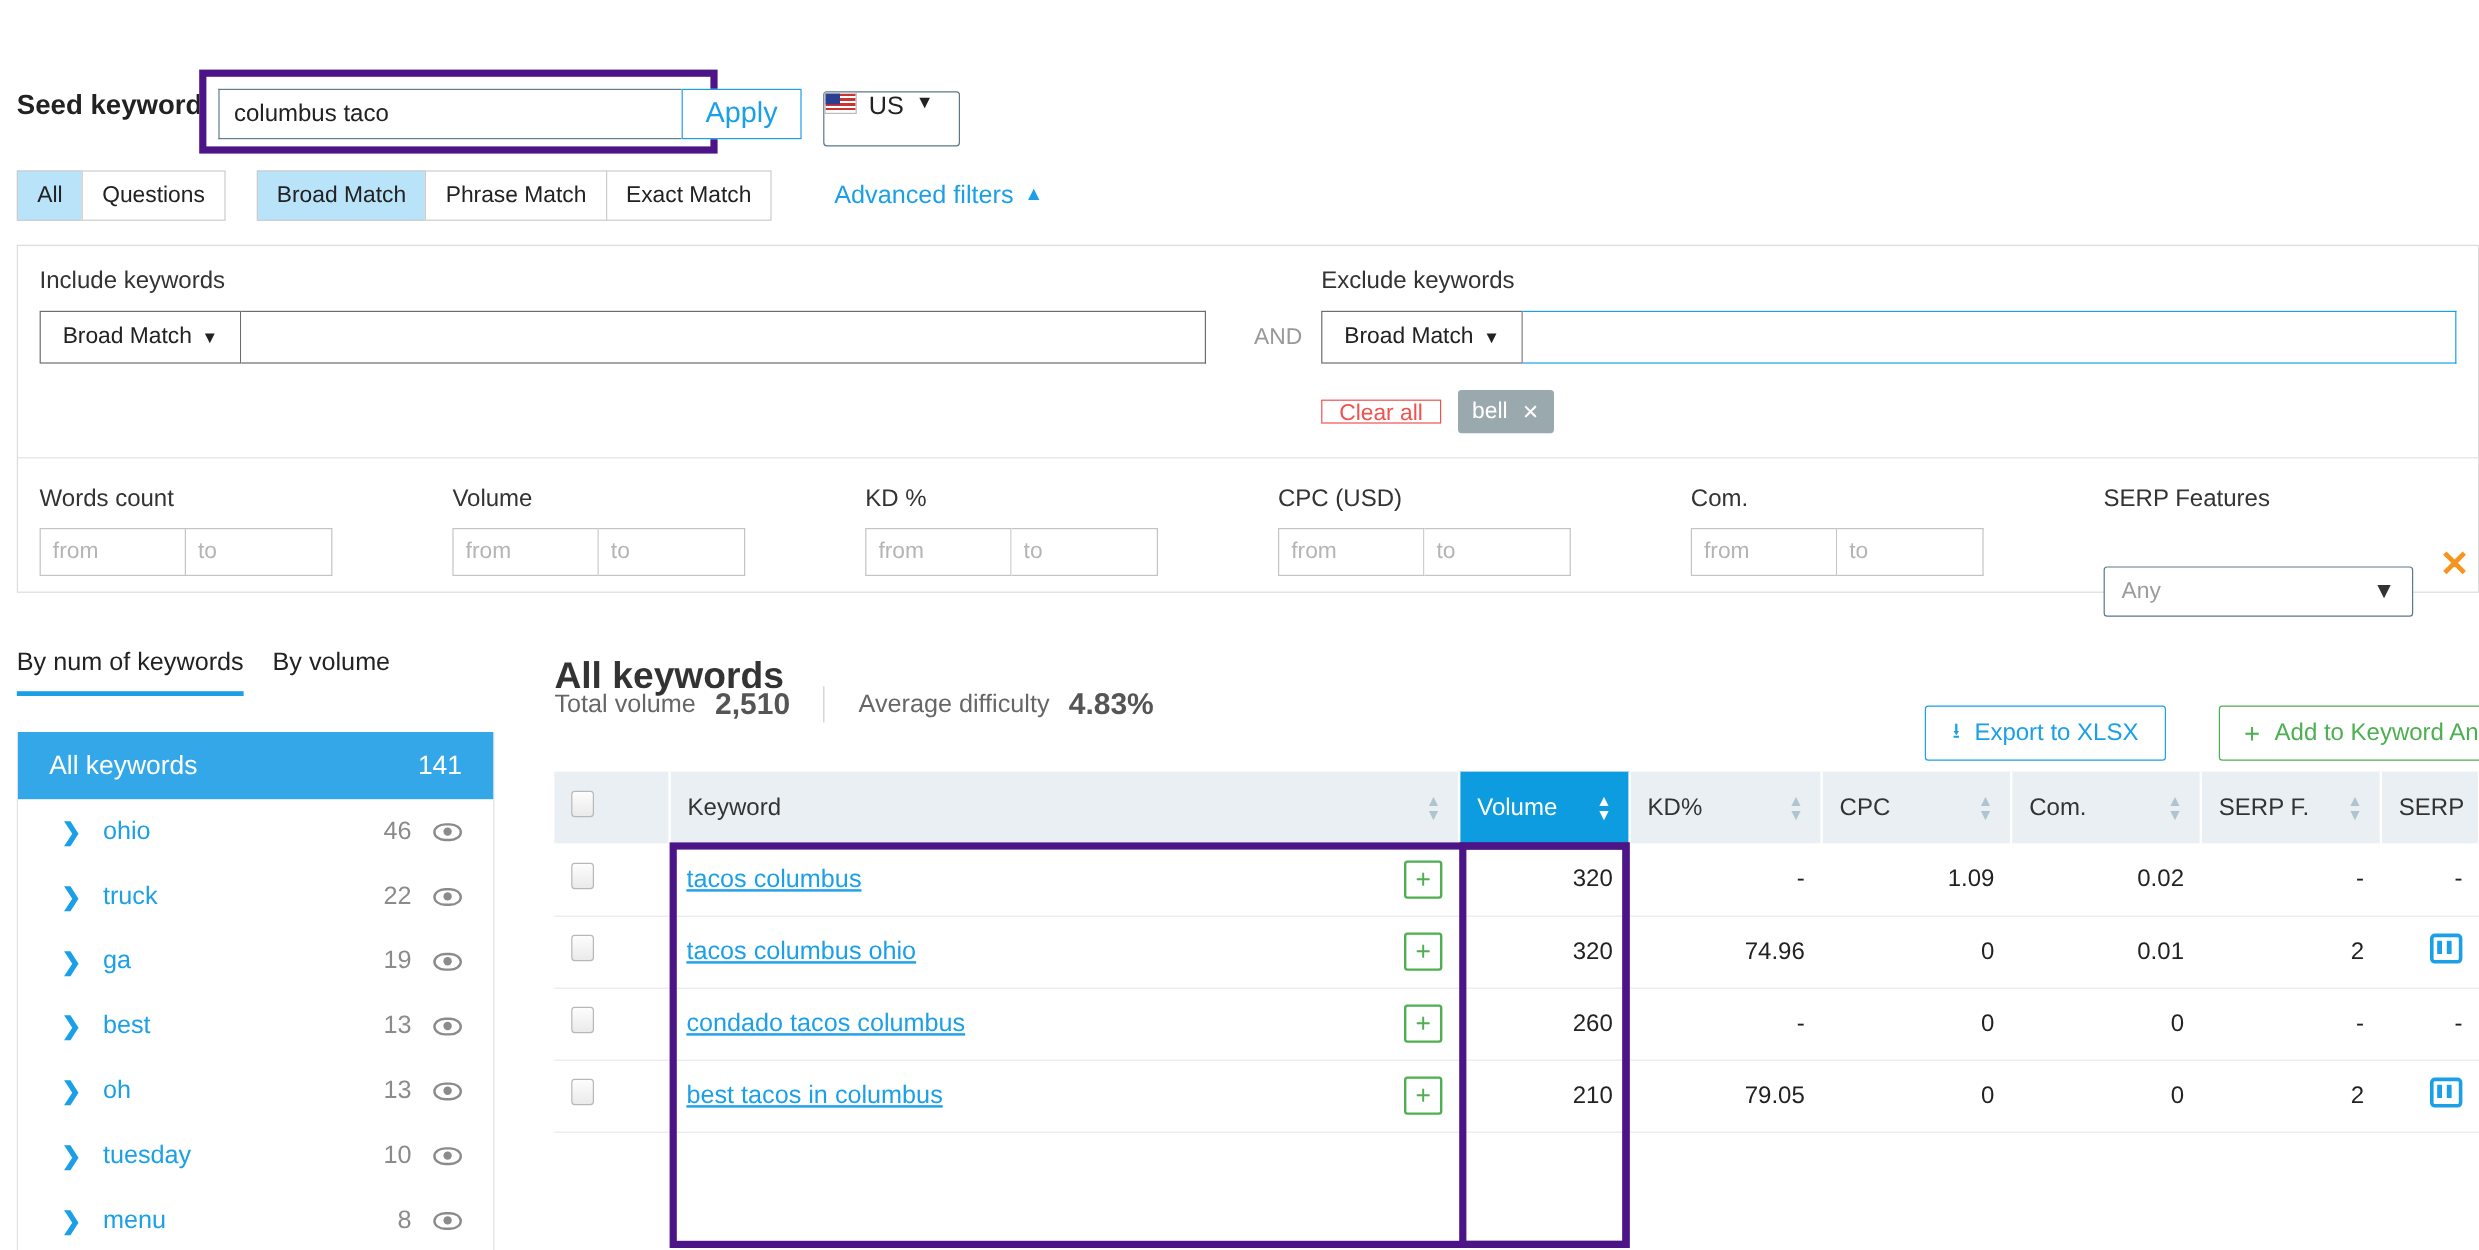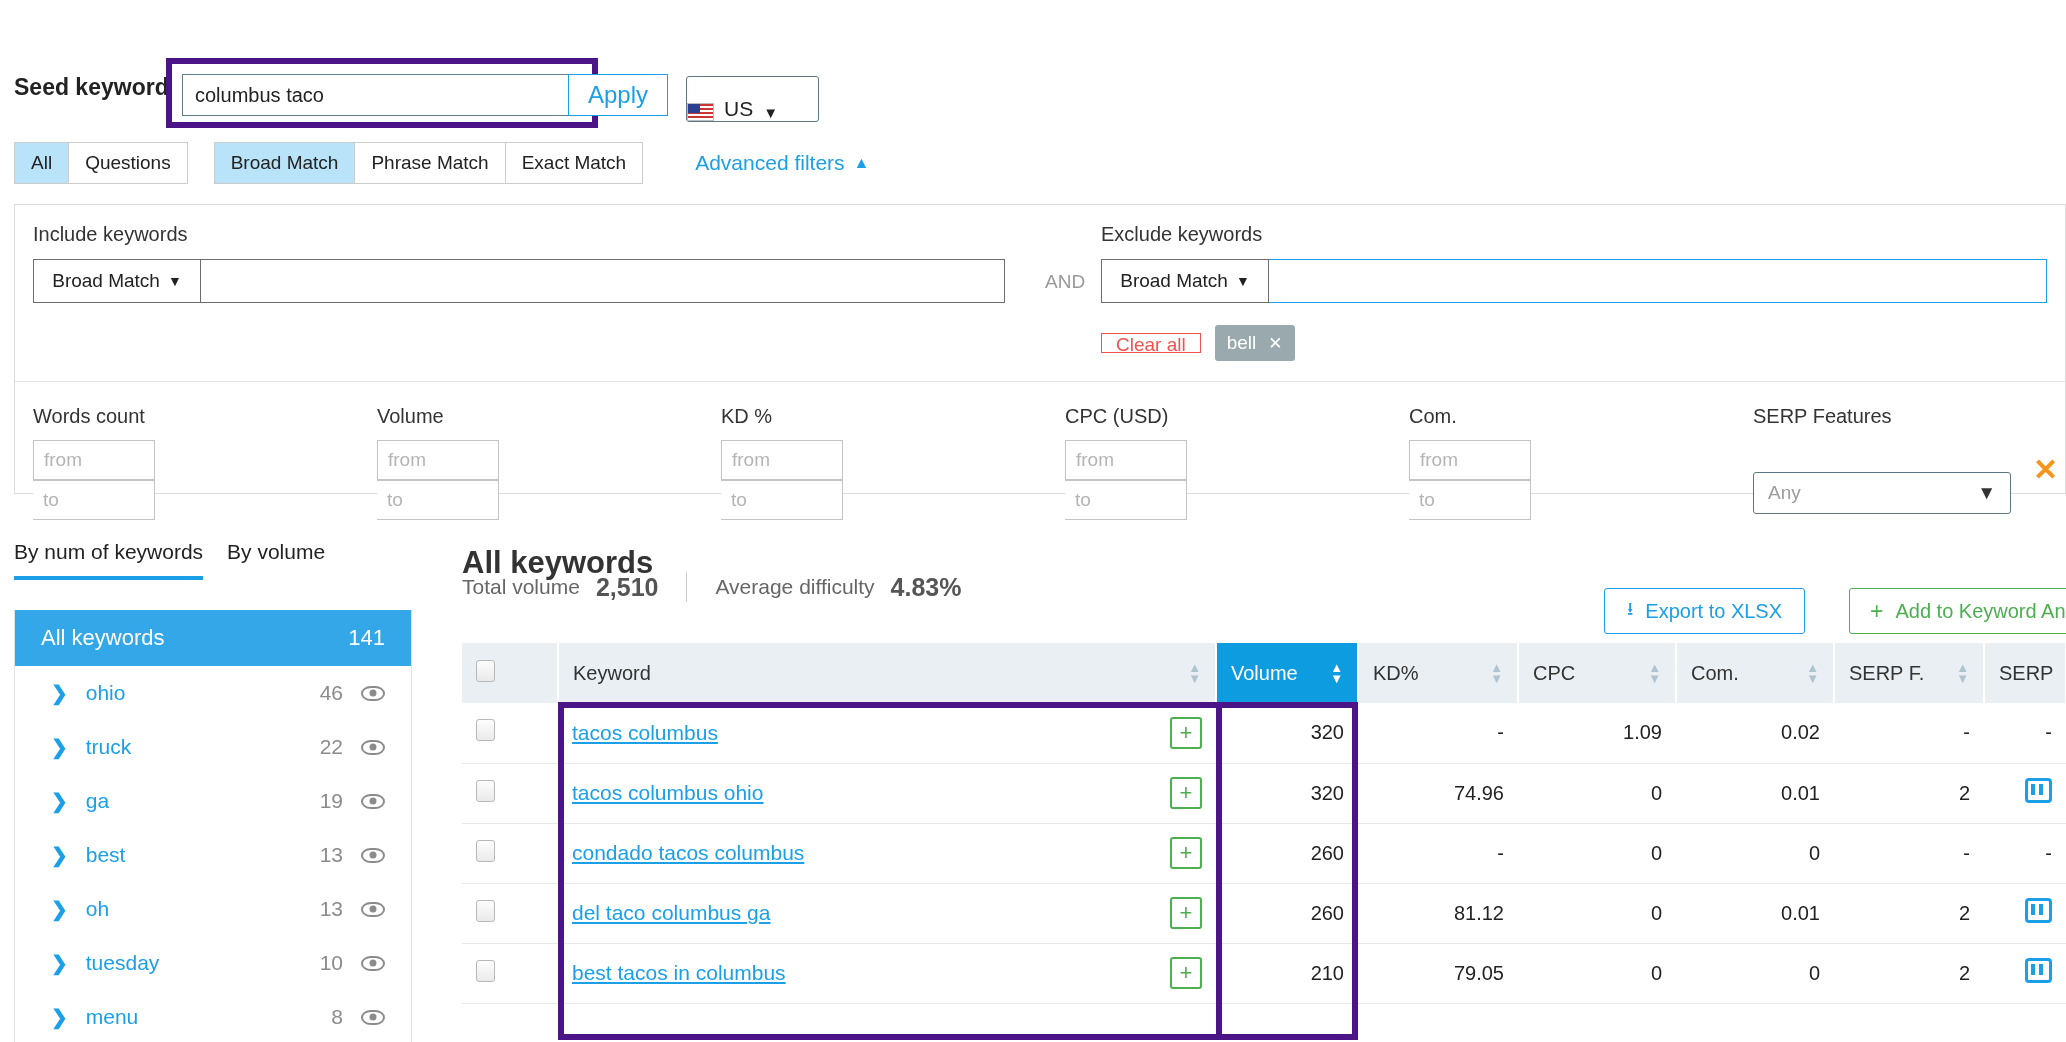--- a/index.html
+++ b/index.html
@@ -55,26 +55,26 @@
     border: 1px solid #1ba0e8;
     background: #fff;
     color: #1ba0e8;
     font-size: 24px;
     cursor: pointer;
     font-family: "Liberation Sans", sans-serif;
   }
   .country-select {
     position: absolute;
     left: 686px; top: 48px;
-    width: 133px; height: 46px;
+    width: 114px; height: 46px;
     border: 1px solid #5c7885;
     border-radius: 3px;
     background: #fff;
     display: flex;
-    align-items: flex-end;
+    align-items: flex-start;
     gap: 10px;
     padding: 0 0;
     cursor: pointer;
   }
   .flag {
     width: 27px; height: 18px;
     background:
       repeating-linear-gradient(to bottom,
         #c33 0px, #c33 2px, #fff 2px, #fff 4px);
     position: relative;
@@ -175,21 +175,21 @@
     cursor: pointer;
   }
   .tag-x { font-size: 17px; }
 
   .metric-group { position: absolute; }
   .metric-label {
     font-size: 20px; color: #333;
     margin-bottom: 12px;
     white-space: nowrap;
   }
-  .range-pair { display: flex; flex-direction: column; }
+  .range-pair { display: flex; }
   .range-in {
     height: 40px; width: 122px;
     border: 1px solid #c4c4c4;
     outline: none;
     font-size: 19px; color: #222;
     padding: 0 10px;
     font-family: "Liberation Sans", sans-serif;
     background: #fff;
   }
   .range-in::placeholder { color: #b5b5b5; }
@@ -719,35 +719,20 @@
         </span>
       </td>
       <td class="num">260</td>
       <td class="num">-</td>
       <td class="num">0</td>
       <td class="num">0</td>
       <td class="num">-</td>
       <td class="num">-</td>
     </tr>
 
-    <tr>
-      <td><span class="cb"></span></td>
-      <td>
-        <span class="kwcell">
-          <span class="kw-link">del taco columbus ga</span>
-          <span class="plus-btn">+</span>
-        </span>
-      </td>
-      <td class="num">260</td>
-      <td class="num">81.12</td>
-      <td class="num">0</td>
-      <td class="num">0.01</td>
-      <td class="num serp-link">2</td>
-      <td class="num"><span class="serpicon"></span></td>
-    </tr>
 
     <tr>
       <td><span class="cb"></span></td>
       <td>
         <span class="kwcell">
           <span class="kw-link">best tacos in columbus</span>
           <span class="plus-btn">+</span>
         </span>
       </td>
       <td class="num">210</td>

